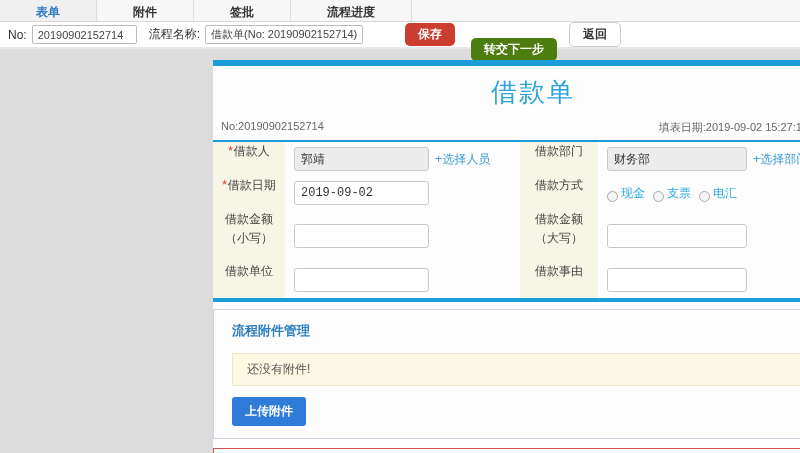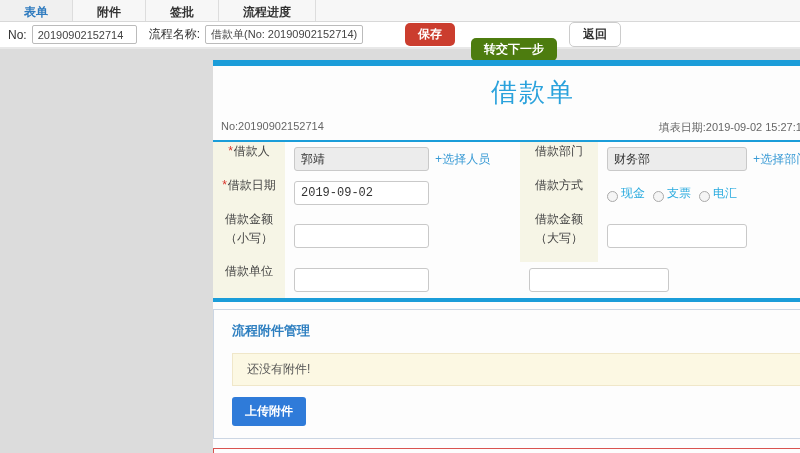--- a/index.html
+++ b/index.html
@@ -1,21 +1,21 @@
 <!DOCTYPE html>
 <html><head>
 <meta charset="utf-8">
 <style>
   * { margin:0; padding:0; box-sizing:border-box; }
   html,body { width:800px; height:453px; overflow:hidden; background:#dcdcdc;
     font-family:"Liberation Sans","DejaVu Sans",sans-serif; font-size:12px; color:#333; }
 
   
   .tabbar { display:flex; background:#f7f7f7; border-bottom:1px solid #d8d8d8; height:22px; }
-  .tab { padding:4px 24px; font-weight:bold; color:#333; border-right:1px solid #ddd; cursor:pointer; }
+  .tab { padding:4px 36px; font-weight:bold; color:#333; border-right:1px solid #ddd; cursor:pointer; }
   .tab.active { color:#2f7bbf; background:#f0f0f0; }
 
   
   .toolbar { display:flex; align-items:center; background:#fff; height:27px;
     border-bottom:2px solid #e8e8e8; padding:0 8px; }
   .toolbar label { color:#333; margin-right:5px; }
   .tb-input { height:19px; border:1px solid #bbb; border-radius:2px; padding:1px 5px;
     font-size:11px; color:#444; font-family:inherit; }
   .tb-input.no { width:105px; margin-right:12px; }
   .tb-input.flow { width:158px; }
@@ -145,20 +145,23 @@
     <div class="cell-input">
       <input class="f-input right" value="" style="">
     </div>
 
     <div class="cell-label">
       <span>借款单位</span>
     </div>
     <div class="cell-input">
       <input class="f-input left" value="" style="">
     </div>
+    <div class="cell-label">
+      <span>借款事由</span>
+    </div>
     <div class="cell-input">
       <input class="f-input right" value="" style="">
     </div>
   </div>
 
   <div class="section">
     <div class="sec-head-blue">流程附件管理</div>
     <div class="alert">还没有附件!</div>
     <button class="btn-upload">上传附件</button>
   </div>

